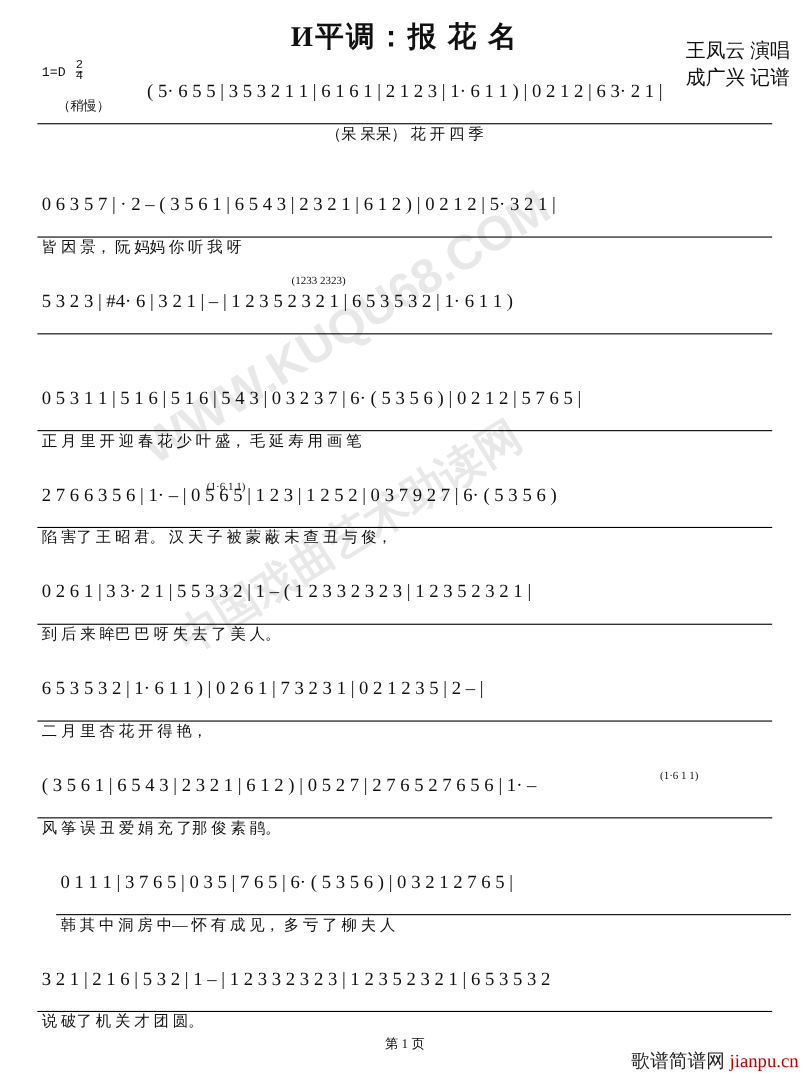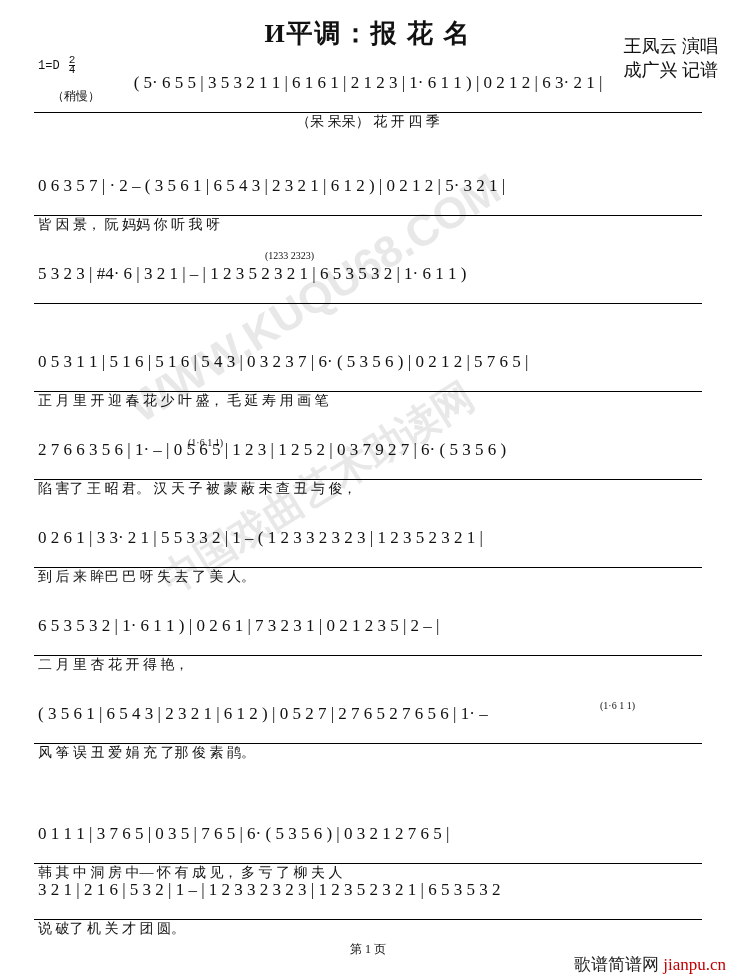--- a/index.html
+++ b/index.html
@@ -199,21 +199,21 @@
     <div class="sysline"></div>
     <div class="lyrics">                           二 月 里  杏 花     开 得      艳，</div>
   </div>
 
   <div class="system" style="top:704px;">
     <div class="notes">( 3 5 6 1 | 6 5 4 3 | 2 3 2 1 | 6 1 2 ) | 0 5  2 7 | 2 7 6  5 2 7 6 5 6 | 1·   –</div>
     <div class="sysline"></div>
     <div class="lyrics">                                                    风 筝 误 丑 爱 娟   充 了那 俊 素  鹃。</div>
   </div>
 
-  <div class="system" style="top:824px;">
+  <div class="system" style="top:792px;margin-left:17px;">
     <div class="notes">0 1  1 1 | 3 7 6 5 | 0 3 5 | 7 6 5 | 6· ( 5  3 5 6 ) | 0 3 2  1 2 7 6 5 |</div>
     <div class="sysline"></div>
     <div class="lyrics">韩 其 中   洞 房 中—  怀 有 成  见，                          多 亏 了 柳 夫 人</div>
   </div>
 
   <div class="system" style="top:880px;">
     <div class="notes">3 2 1 | 2 1 6 | 5 3 2 | 1   –  | 1 2 3 3  2 3 2 3 | 1 2 3 5  2 3 2 1 | 6 5  3 5 3 2</div>
     <div class="sysline"></div>
     <div class="lyrics">说 破了 机 关 才  团   圆。</div>
   </div>

